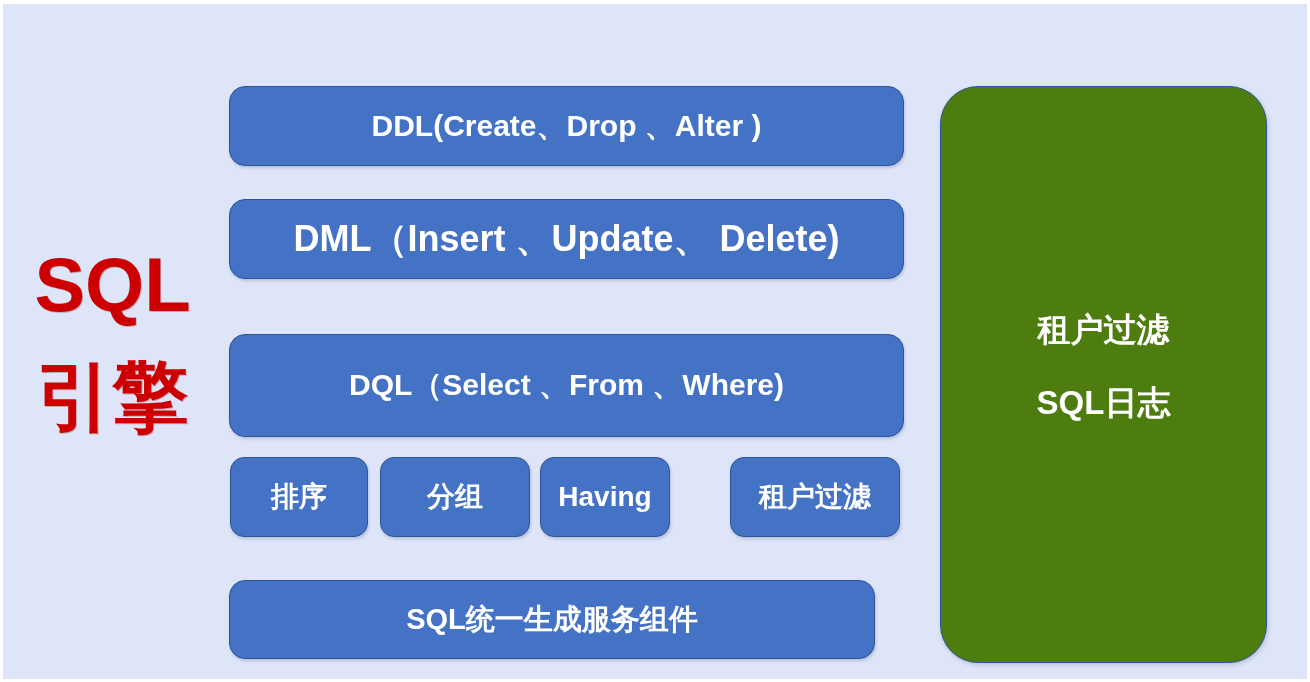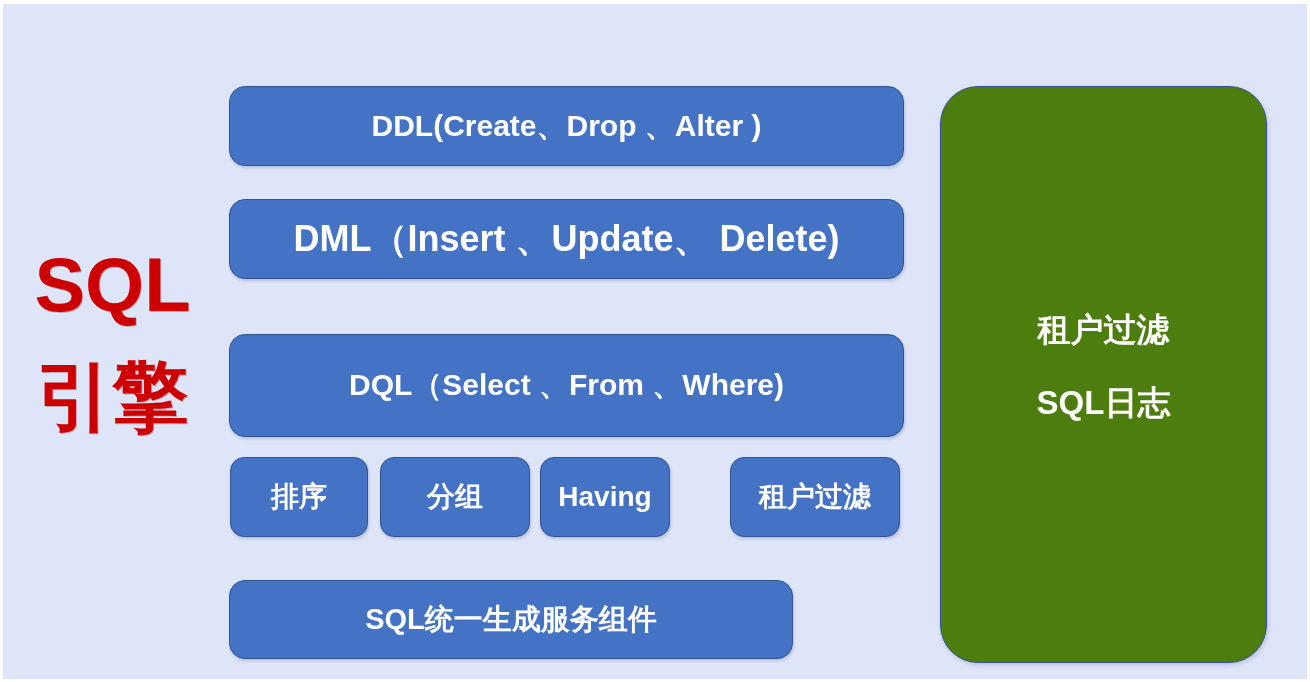--- a/index.html
+++ b/index.html
@@ -66,21 +66,21 @@
     justify-content: center;
     text-align: left;
     box-shadow: 1px 2px 3px rgba(40,65,120,0.22);
     white-space: nowrap;
   }
 
   
   #box-ddl  { left:229px; top:86px;  width:675px; height:80px; font-size:30px; }
   #box-dml  { left:229px; top:199px; width:675px; height:80px; font-size:36px; }
   #box-dql  { left:229px; top:334px; width:675px; height:103px; font-size:30px; }
-  #box-unified { left:229px; top:580px; width:564px; height:79px; font-size:29px; }
+  #box-unified { left:229px; top:580px; width:646px; height:79px; font-size:29px; }
 
   
   .chip {
     position: absolute;
     top: 457px;
     height: 80px;
     font-size: 28px;
     border-radius: 14px;
   }
   #chip-sort   { left:230px; width:138px; }

